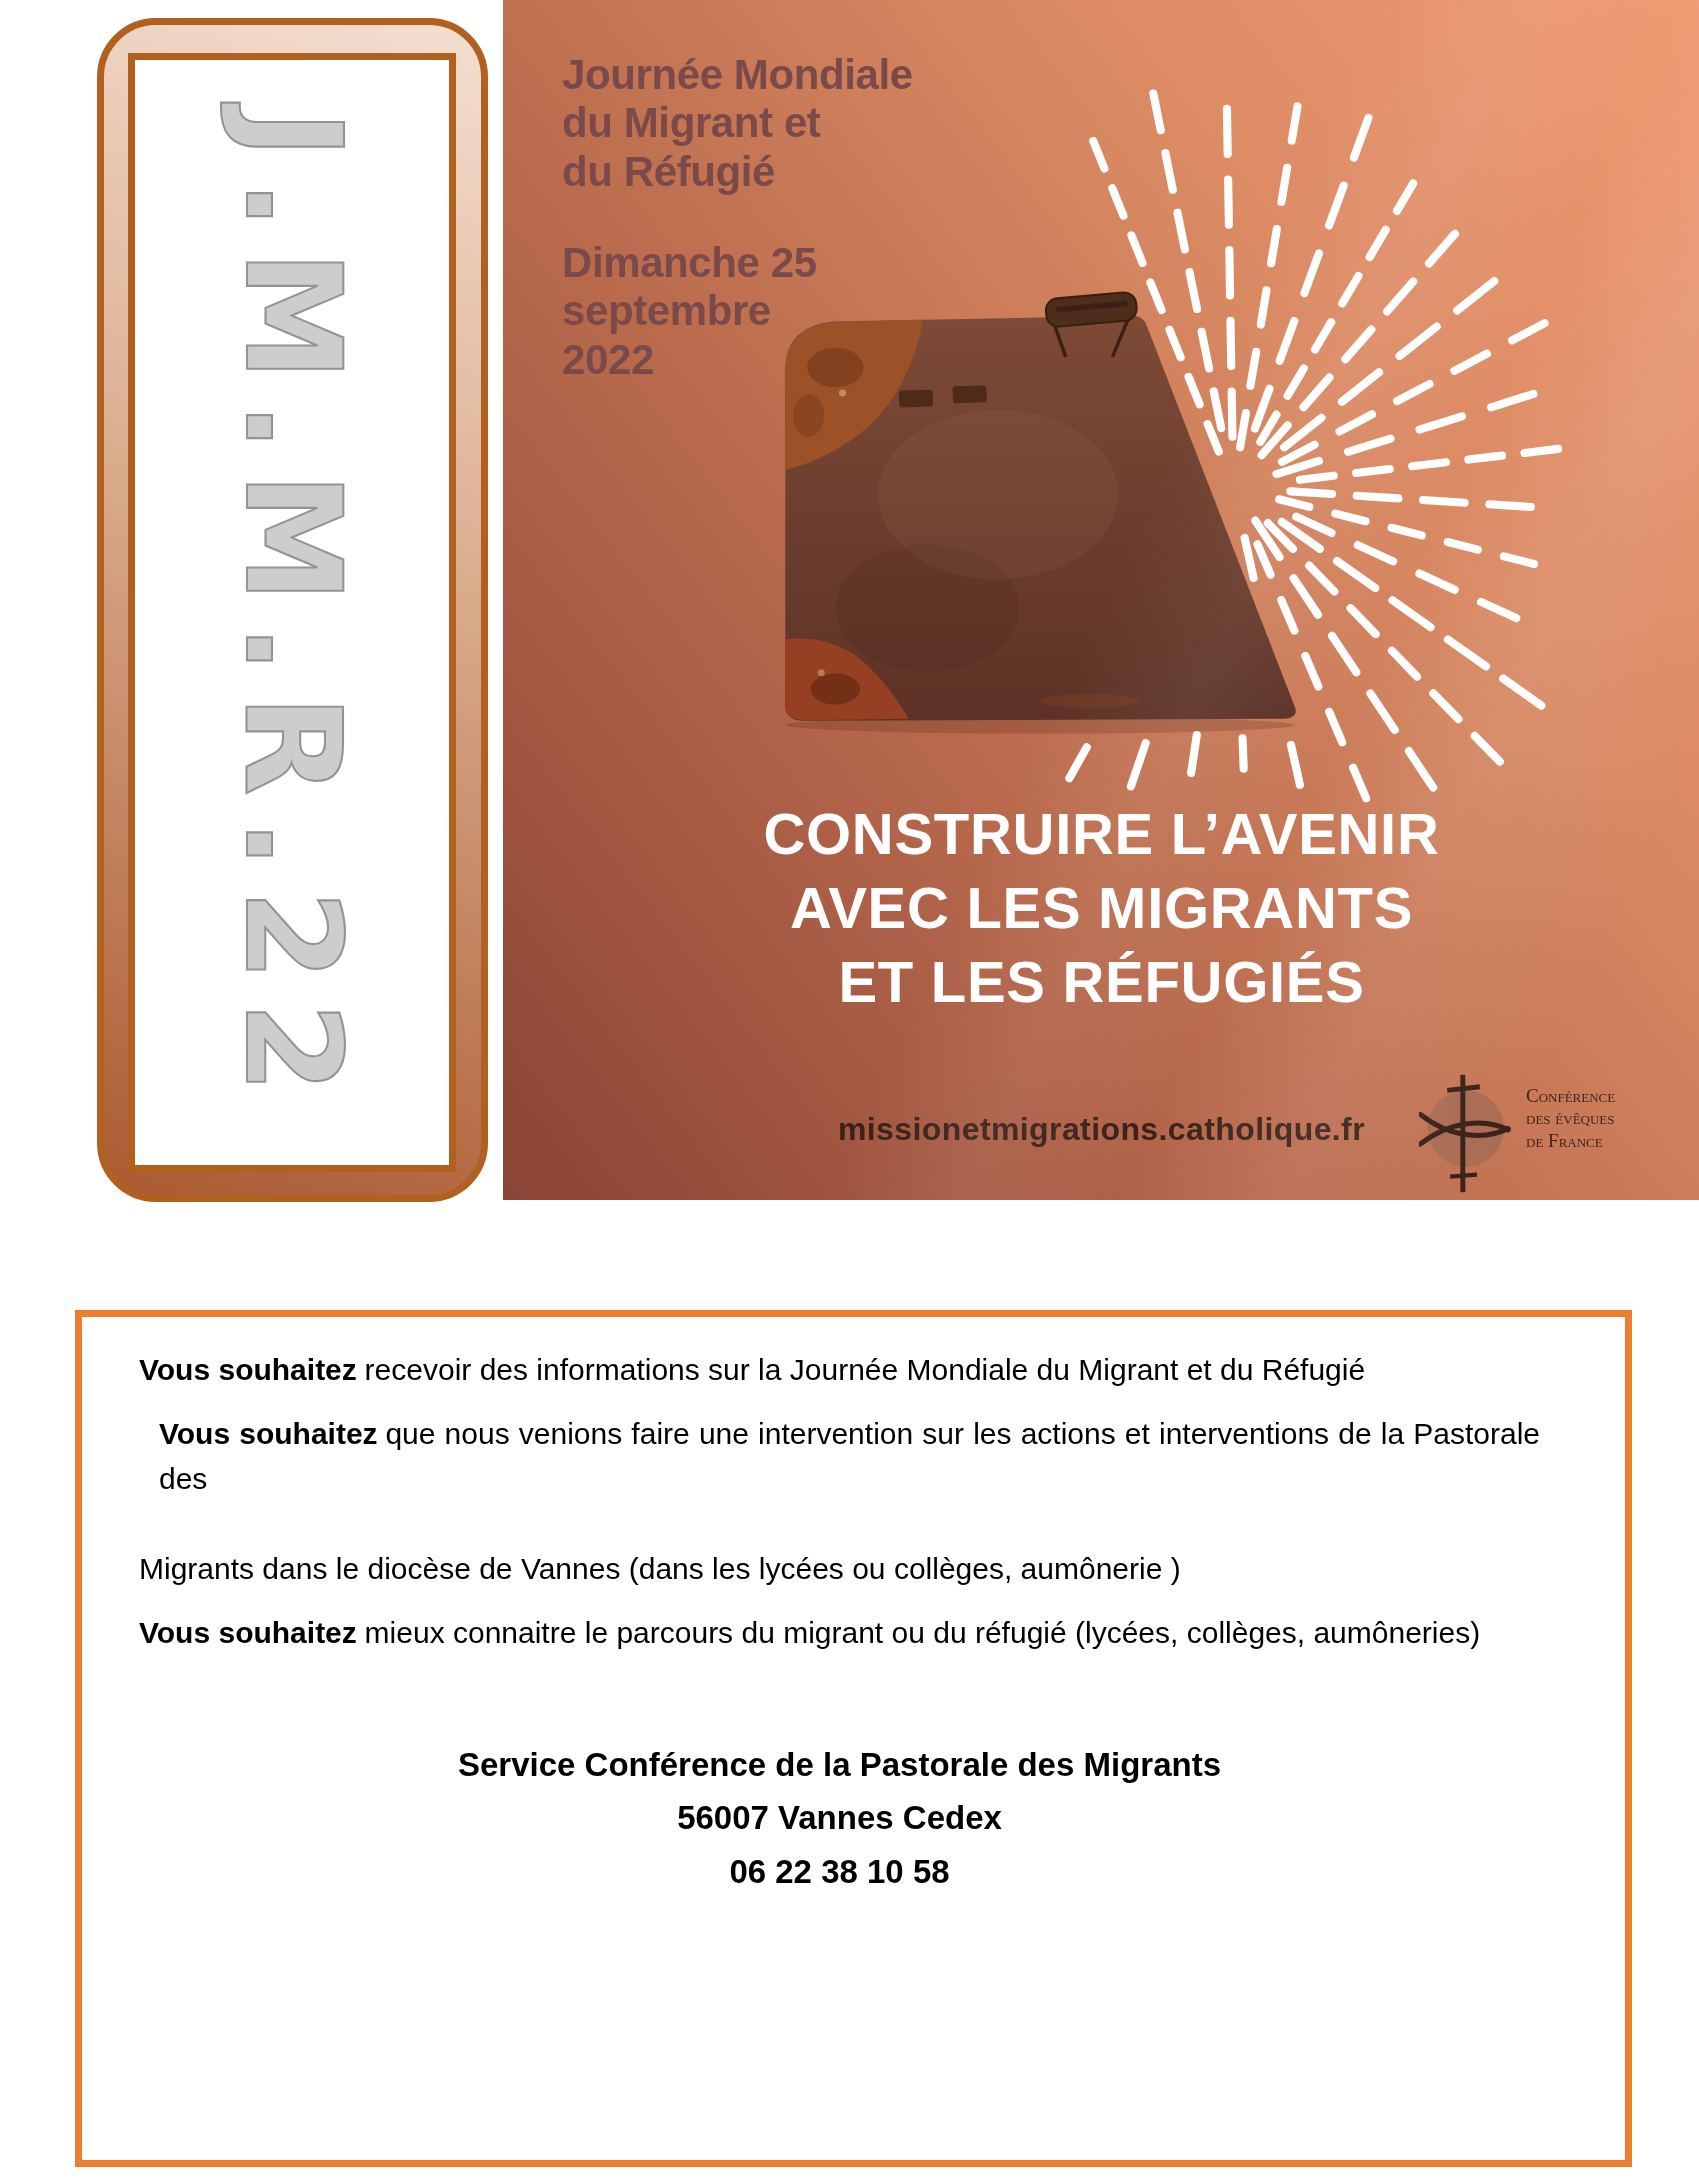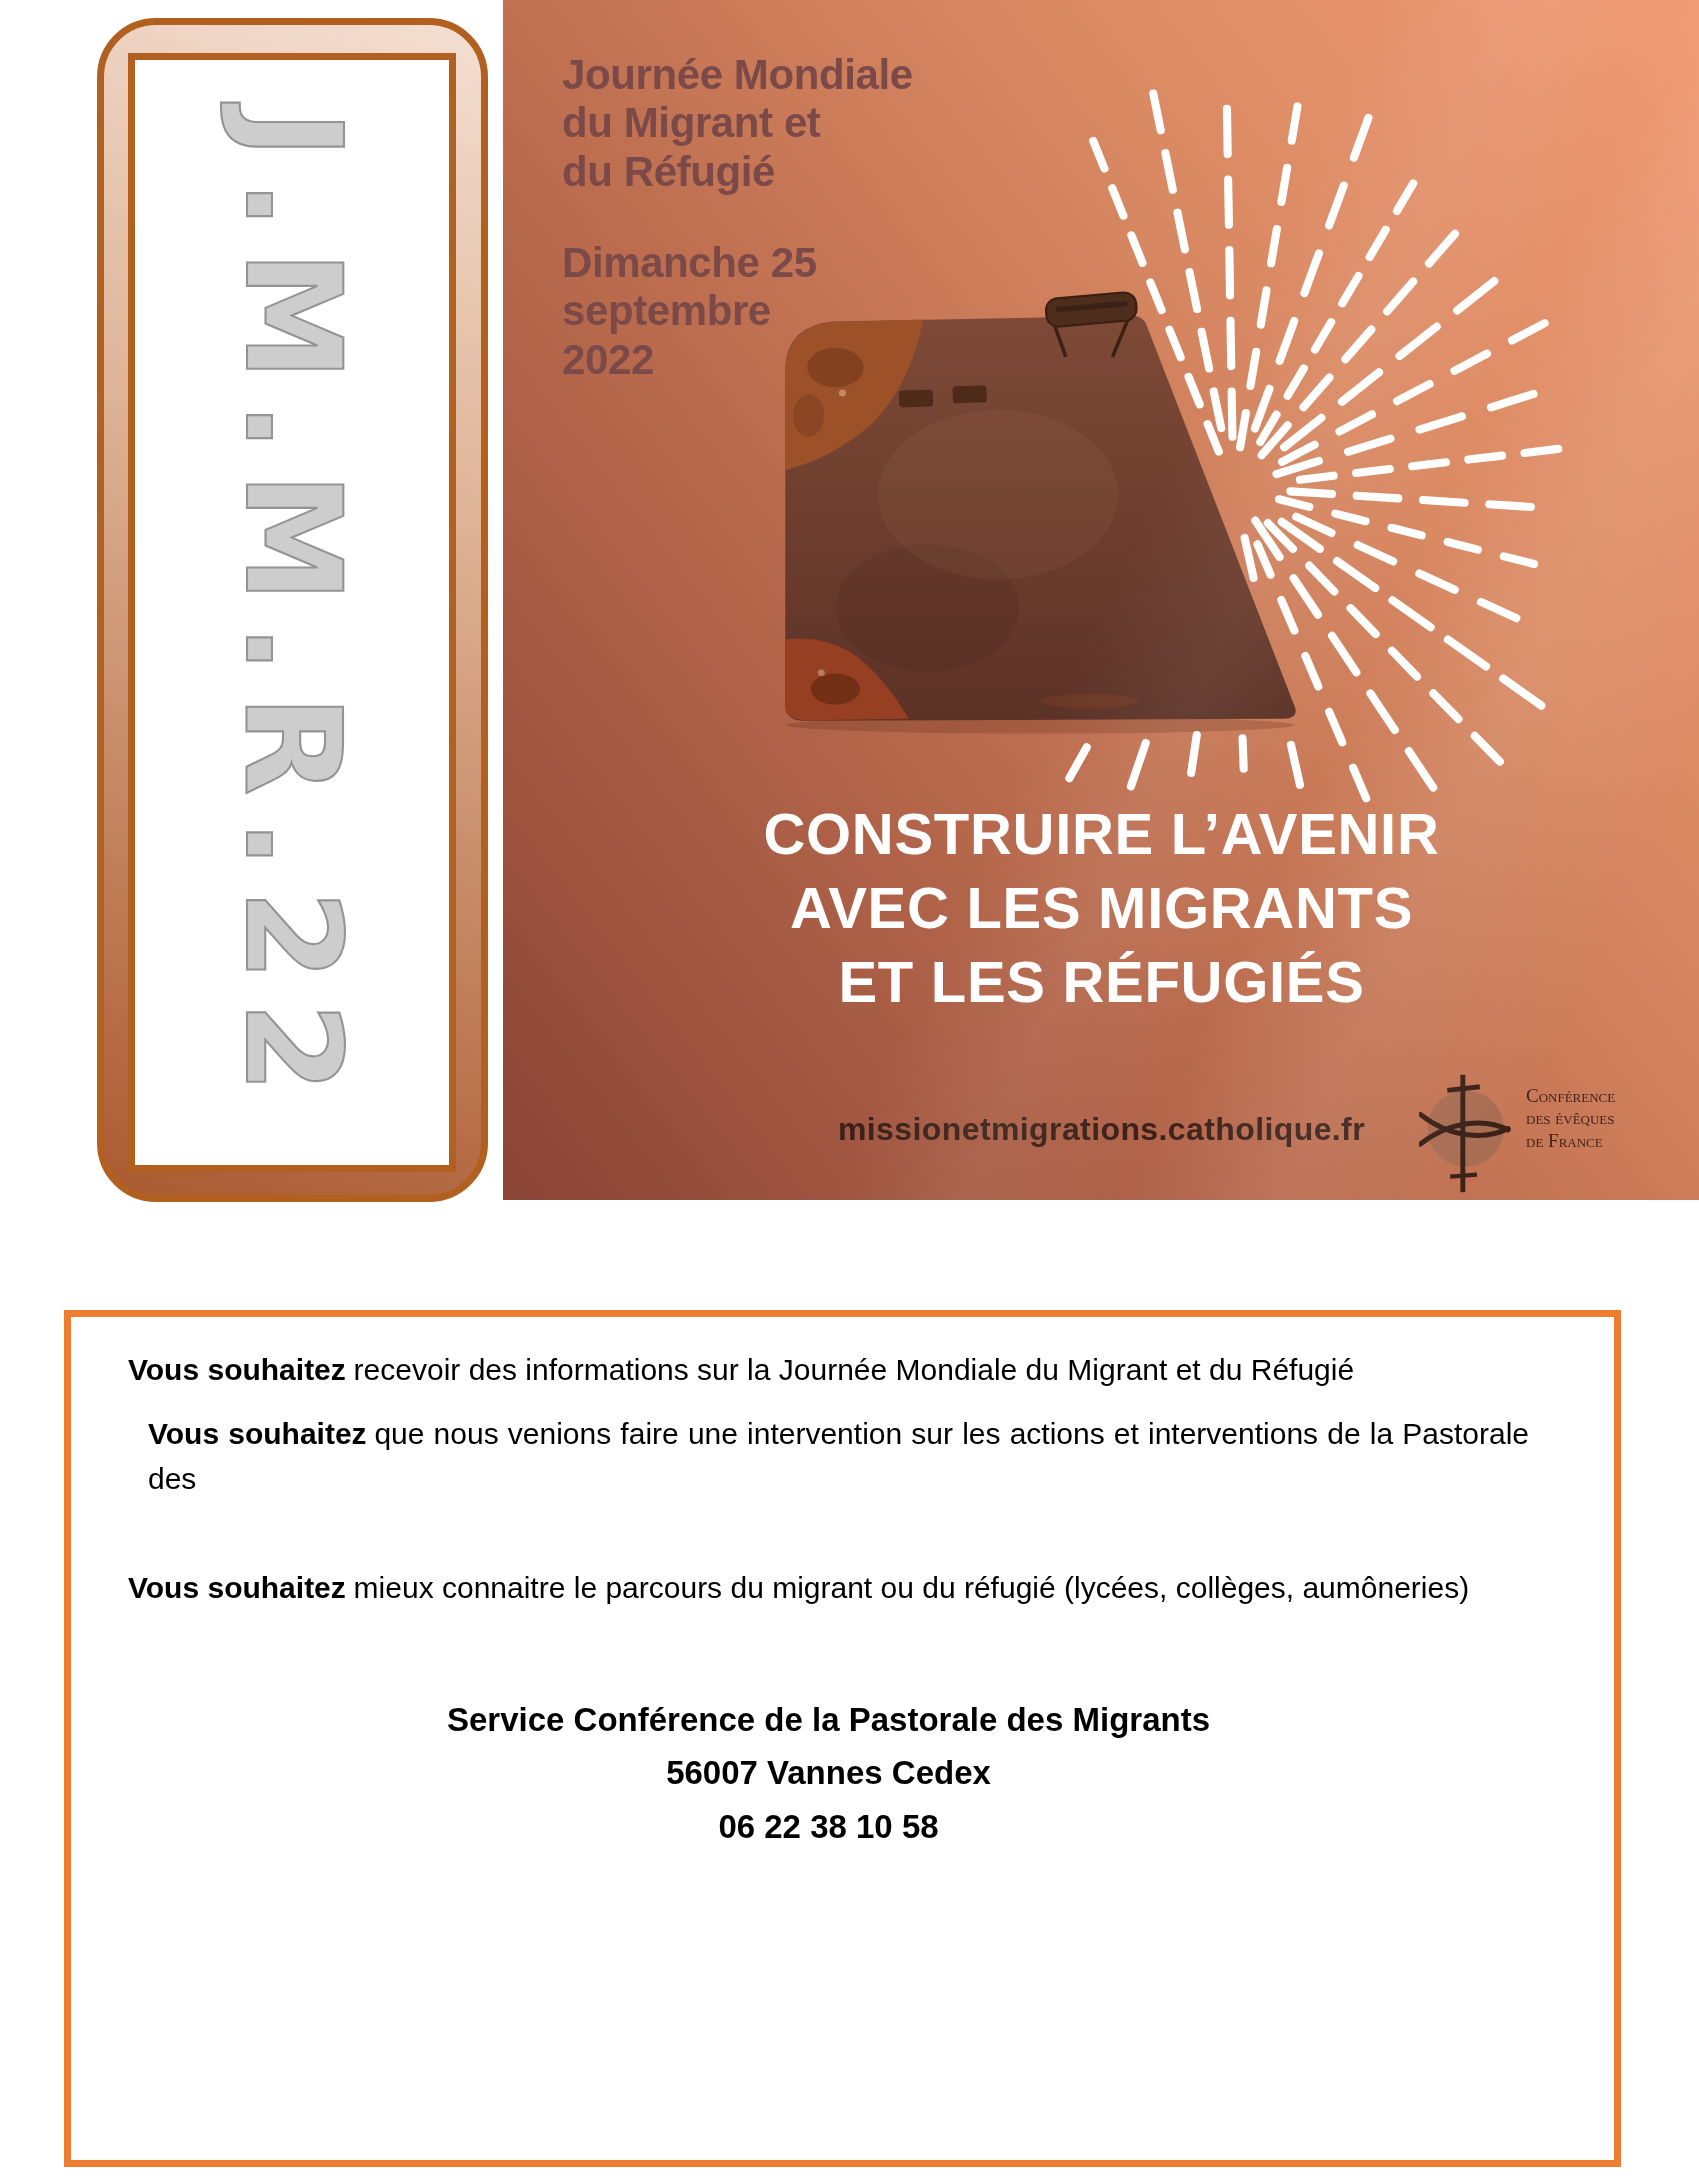--- a/index.html
+++ b/index.html
@@ -55,21 +55,21 @@
   .cef { left:916px; top:1069px; width:269px; height:129px; }
   .cef-glyph { position:absolute; left:0; top:0; }
   .cef-text {
     position:absolute; left:107px; top:15.5px;
     font-family:"Liberation Serif", serif; font-variant:small-caps;
     font-size:19px; line-height:1.2; color:#40241c;
   }
 
   
   .info-box {
-    left:64px; top:1310px; width:1557px; height:857px;
+    left:75px; top:1310px; width:1557px; height:857px;
     border:7px solid #ed7d31; background:#ffffff;
     padding:30px 85px 0 57px;
     font-size:30px; color:#000;
   }
   .info-box p { margin-bottom:19px; line-height:1.5; }
   .info-box b { font-weight:bold; }
   .rest { margin-left:7.8px; }
   .jline { display:block; text-align:justify;margin-left:20px; }
   .jline::after { content:""; display:inline-block; width:100%; height:0; }
   .bline { display:block; }
@@ -260,20 +260,21 @@
       </div>
     </div>
   </div>
 
   <div class="abs info-box">
     <p>
       <b>Vous souhaitez</b><span class="rest">recevoir des informations sur la Journée Mondiale du Migrant et du Réfugié</span>
     </p>
     <p>
       <span class="jline"><b>Vous souhaitez</b><span class="rest">que nous venions faire une intervention sur les actions et interventions de la Pastorale des</span></span>
+      <span class="bline">Migrants dans le diocèse de Vannes (dans les lycées ou collèges, aumônerie )</span>
     </p>
     <p>
       <b>Vous souhaitez</b><span class="rest">mieux connaitre le parcours du migrant ou du réfugié (lycées, collèges, aumôneries)</span>
     </p>
 
     <div class="contact">
       <div>Service Conférence de la Pastorale des Migrants</div>
       <div>56007 Vannes Cedex</div>
       <div>06 22 38 10 58</div>
 

